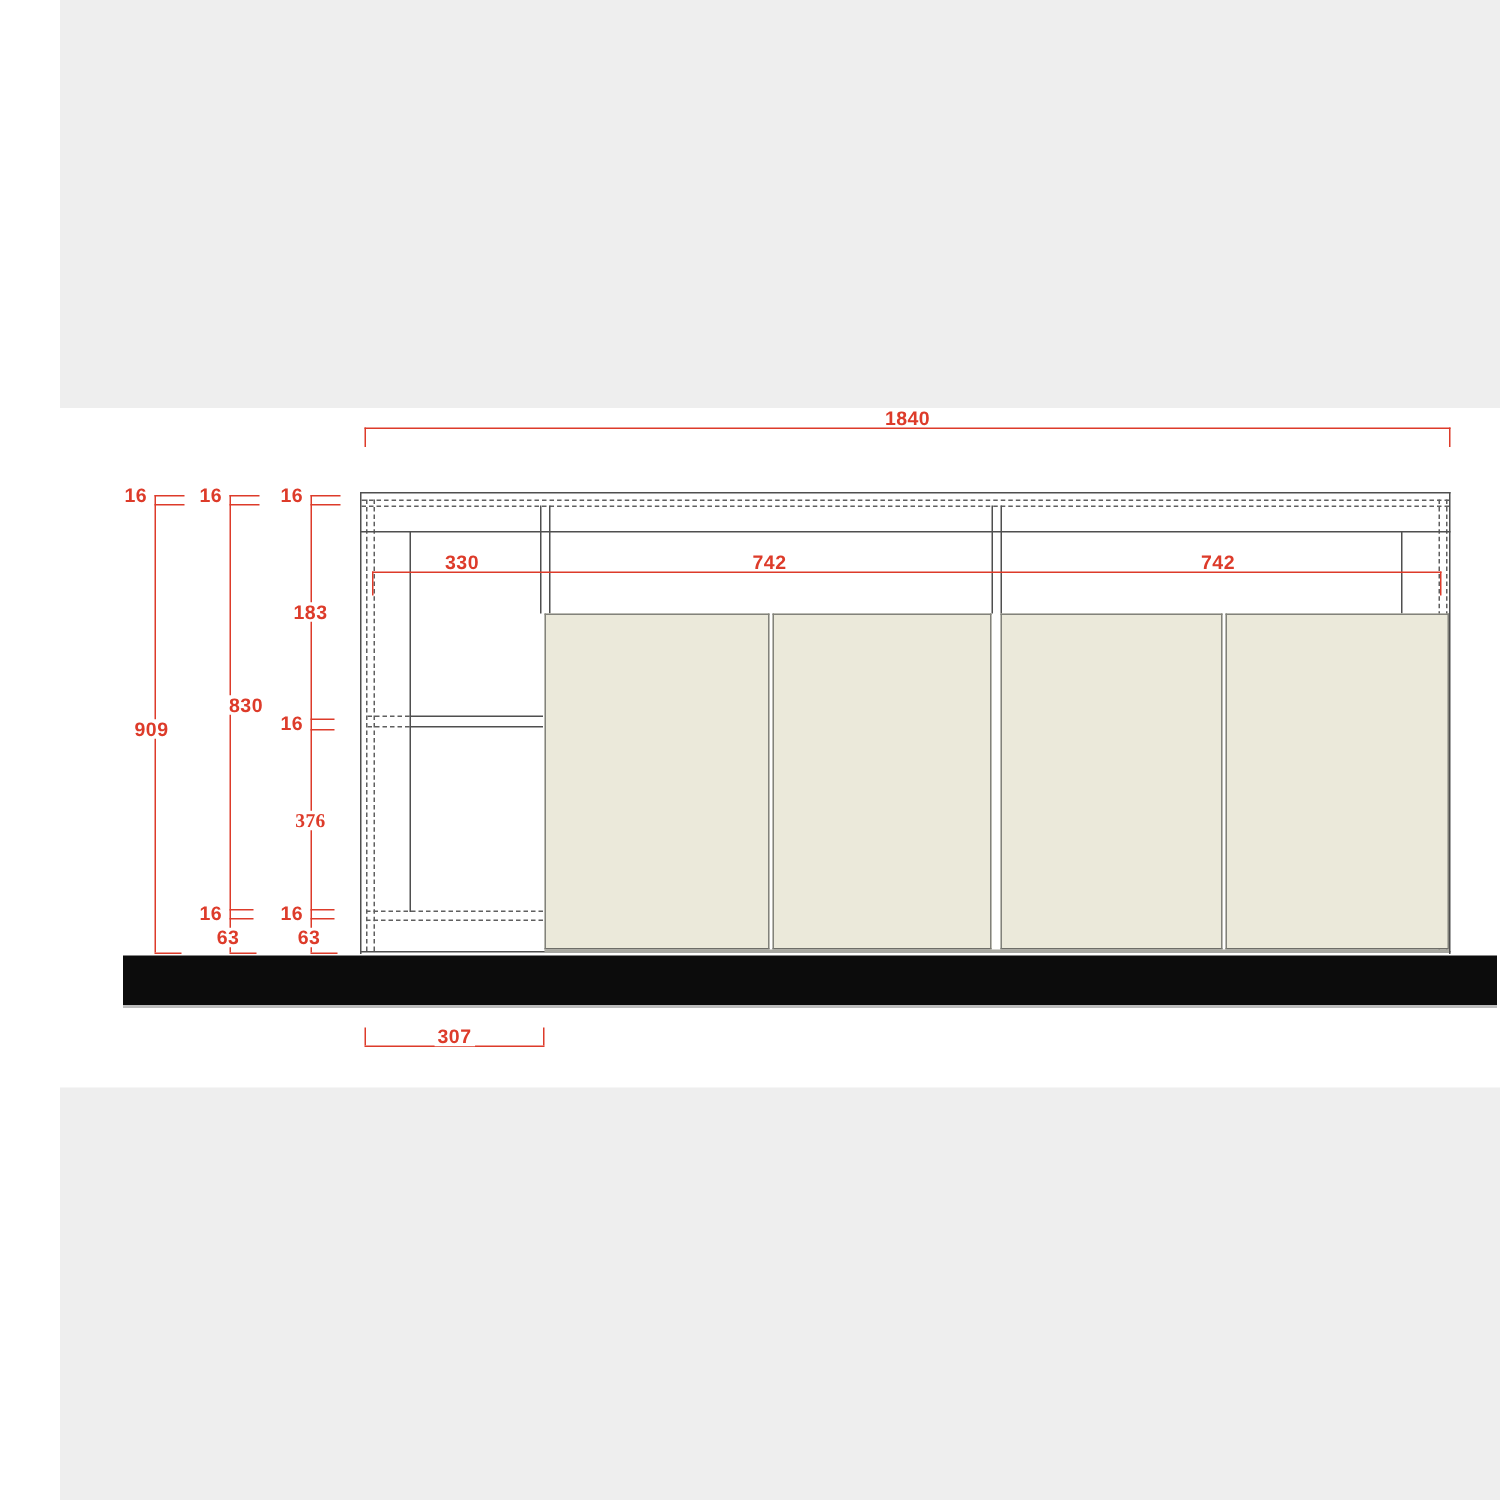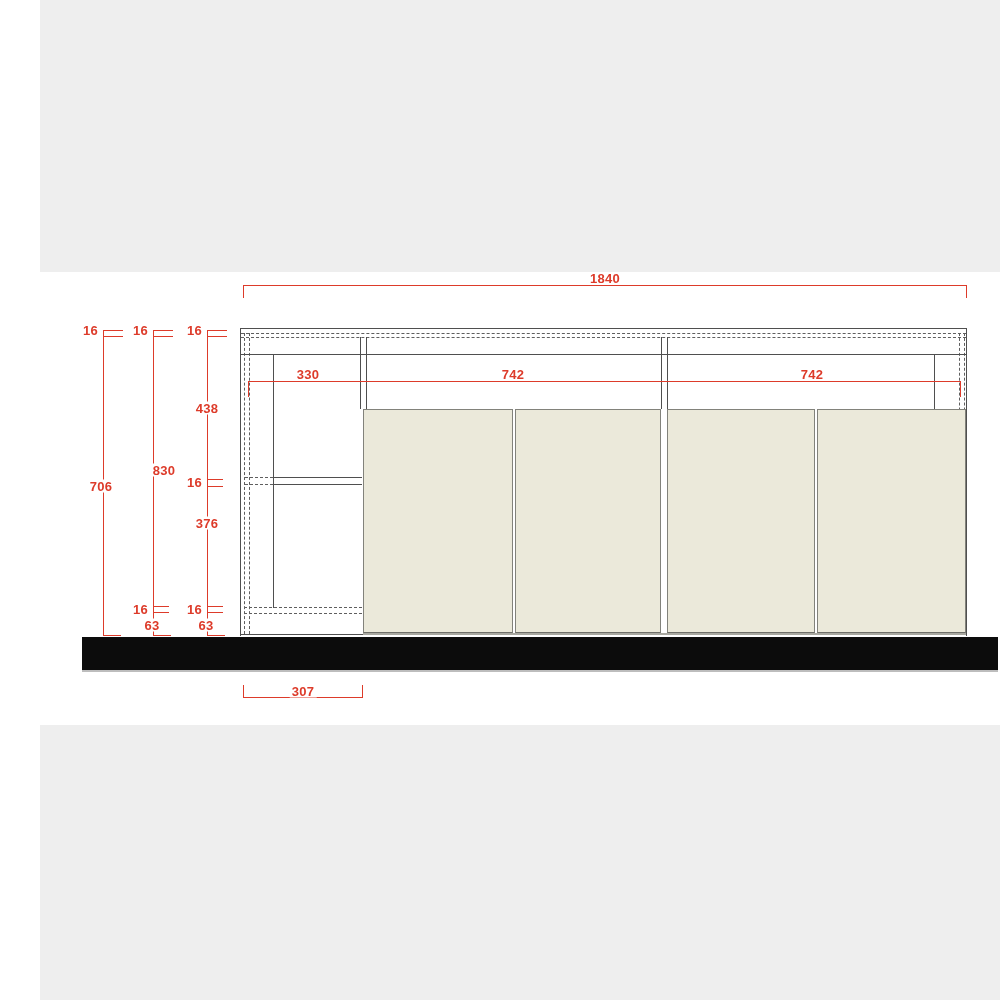--- a/index.html
+++ b/index.html
@@ -89,21 +89,21 @@
   <div class="rv" style="left:920px;top:381px;height:16px;"></div>
   <span class="lbl above" style="left:268px;top:381px;">330</span>
   <span class="lbl above" style="left:473px;top:381px;">742</span>
   <span class="lbl above" style="left:772px;top:381px;">742</span>
 
   <div class="rv" style="left:63px;top:330px;height:305px;"></div>
   <div class="rh" style="left:63px;top:330px;width:20px;"></div>
   <div class="rh" style="left:63px;top:336px;width:20px;"></div>
   <div class="rh" style="left:63px;top:635px;width:18px;"></div>
   <span class="lbl leftof" style="left:61px;top:330px;">16</span>
-  <span class="lbl bg" style="left:61px;top:486px;">706</span>
+  <span class="lbl bg" style="left:61px;top:486px;">909</span>
 
   <div class="rv" style="left:113px;top:330px;height:305px;"></div>
   <div class="rh" style="left:113px;top:330px;width:20px;"></div>
   <div class="rh" style="left:113px;top:336px;width:20px;"></div>
   <div class="rh" style="left:113px;top:606px;width:16px;"></div>
   <div class="rh" style="left:113px;top:612px;width:16px;"></div>
   <div class="rh" style="left:113px;top:635px;width:18px;"></div>
   <span class="lbl leftof" style="left:111px;top:330px;">16</span>
   <span class="lbl bg" style="left:124px;top:470px;">830</span>
   <span class="lbl leftof" style="left:111px;top:609px;">16</span>
@@ -111,23 +111,23 @@
 
   <div class="rv" style="left:167px;top:330px;height:305px;"></div>
   <div class="rh" style="left:167px;top:330px;width:20px;"></div>
   <div class="rh" style="left:167px;top:336px;width:20px;"></div>
   <div class="rh" style="left:167px;top:479px;width:16px;"></div>
   <div class="rh" style="left:167px;top:486px;width:16px;"></div>
   <div class="rh" style="left:167px;top:606px;width:16px;"></div>
   <div class="rh" style="left:167px;top:612px;width:16px;"></div>
   <div class="rh" style="left:167px;top:635px;width:18px;"></div>
   <span class="lbl leftof" style="left:165px;top:330px;">16</span>
-  <span class="lbl bg" style="left:167px;top:408px;">438</span>
+  <span class="lbl bg" style="left:167px;top:408px;">183</span>
   <span class="lbl leftof" style="left:165px;top:482px;">16</span>
-  <span class="lbl bg" style="left:167px;top:523px;">376</span>
+  <span class="lbl bg" style="left:167px;top:547px;font-family:Liberation Serif, serif;">376</span>
   <span class="lbl leftof" style="left:165px;top:609px;">16</span>
   <span class="lbl bg" style="left:166px;top:625px;">63</span>
 
   <div class="rh" style="left:203px;top:697px;width:120px;"></div>
   <div class="rv" style="left:203px;top:685px;height:12px;"></div>
   <div class="rv" style="left:322px;top:685px;height:12px;"></div>
   <span class="lbl bg" style="left:263px;top:691px;">307</span>
 
 </div>
 

